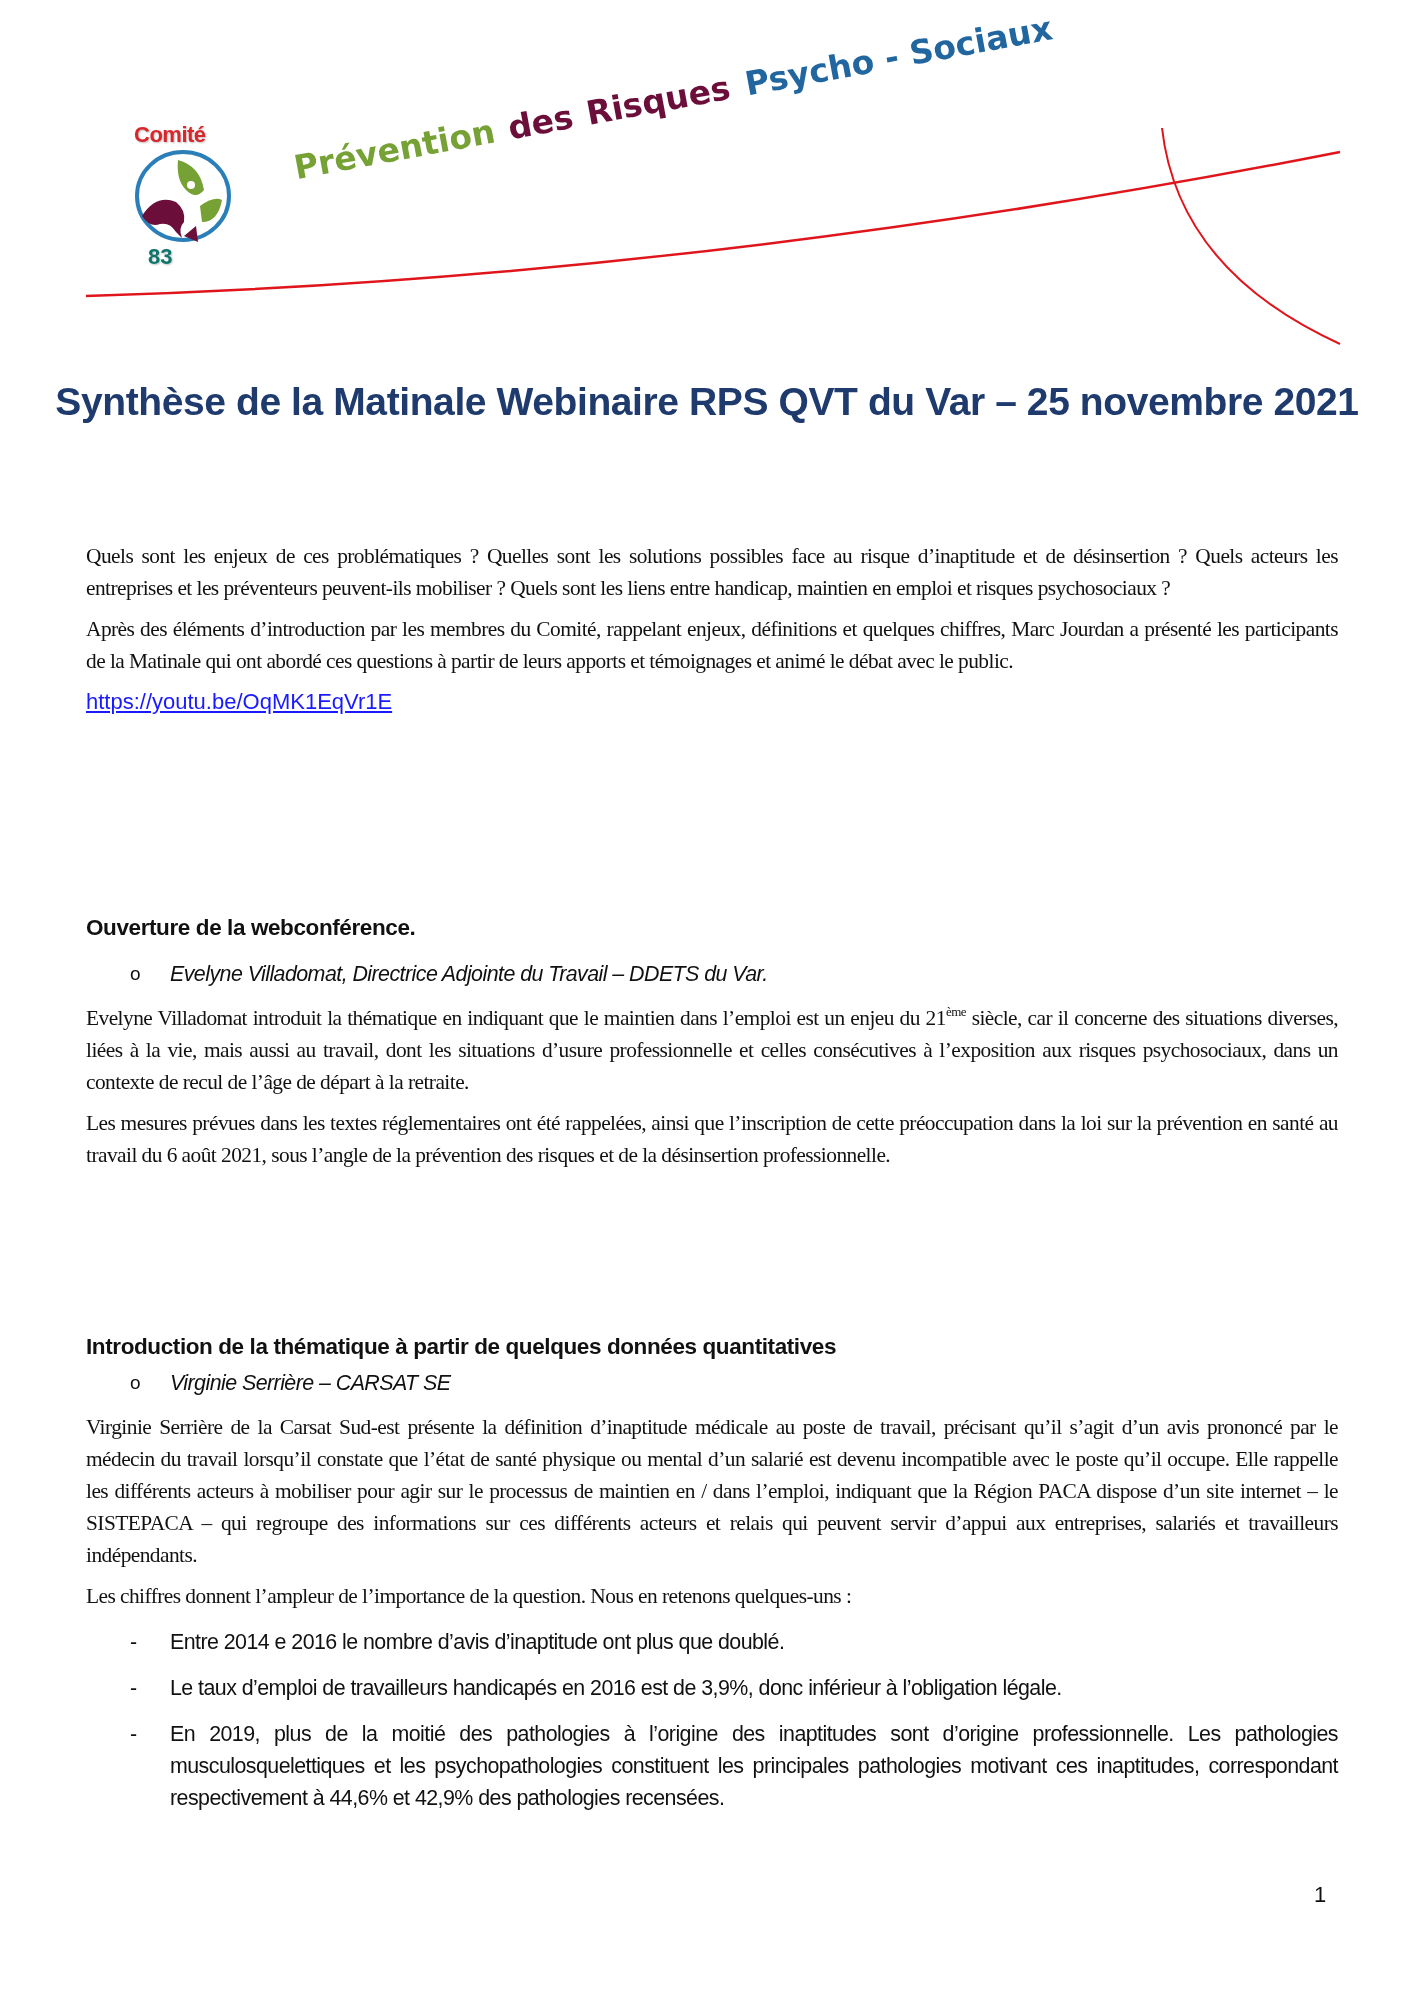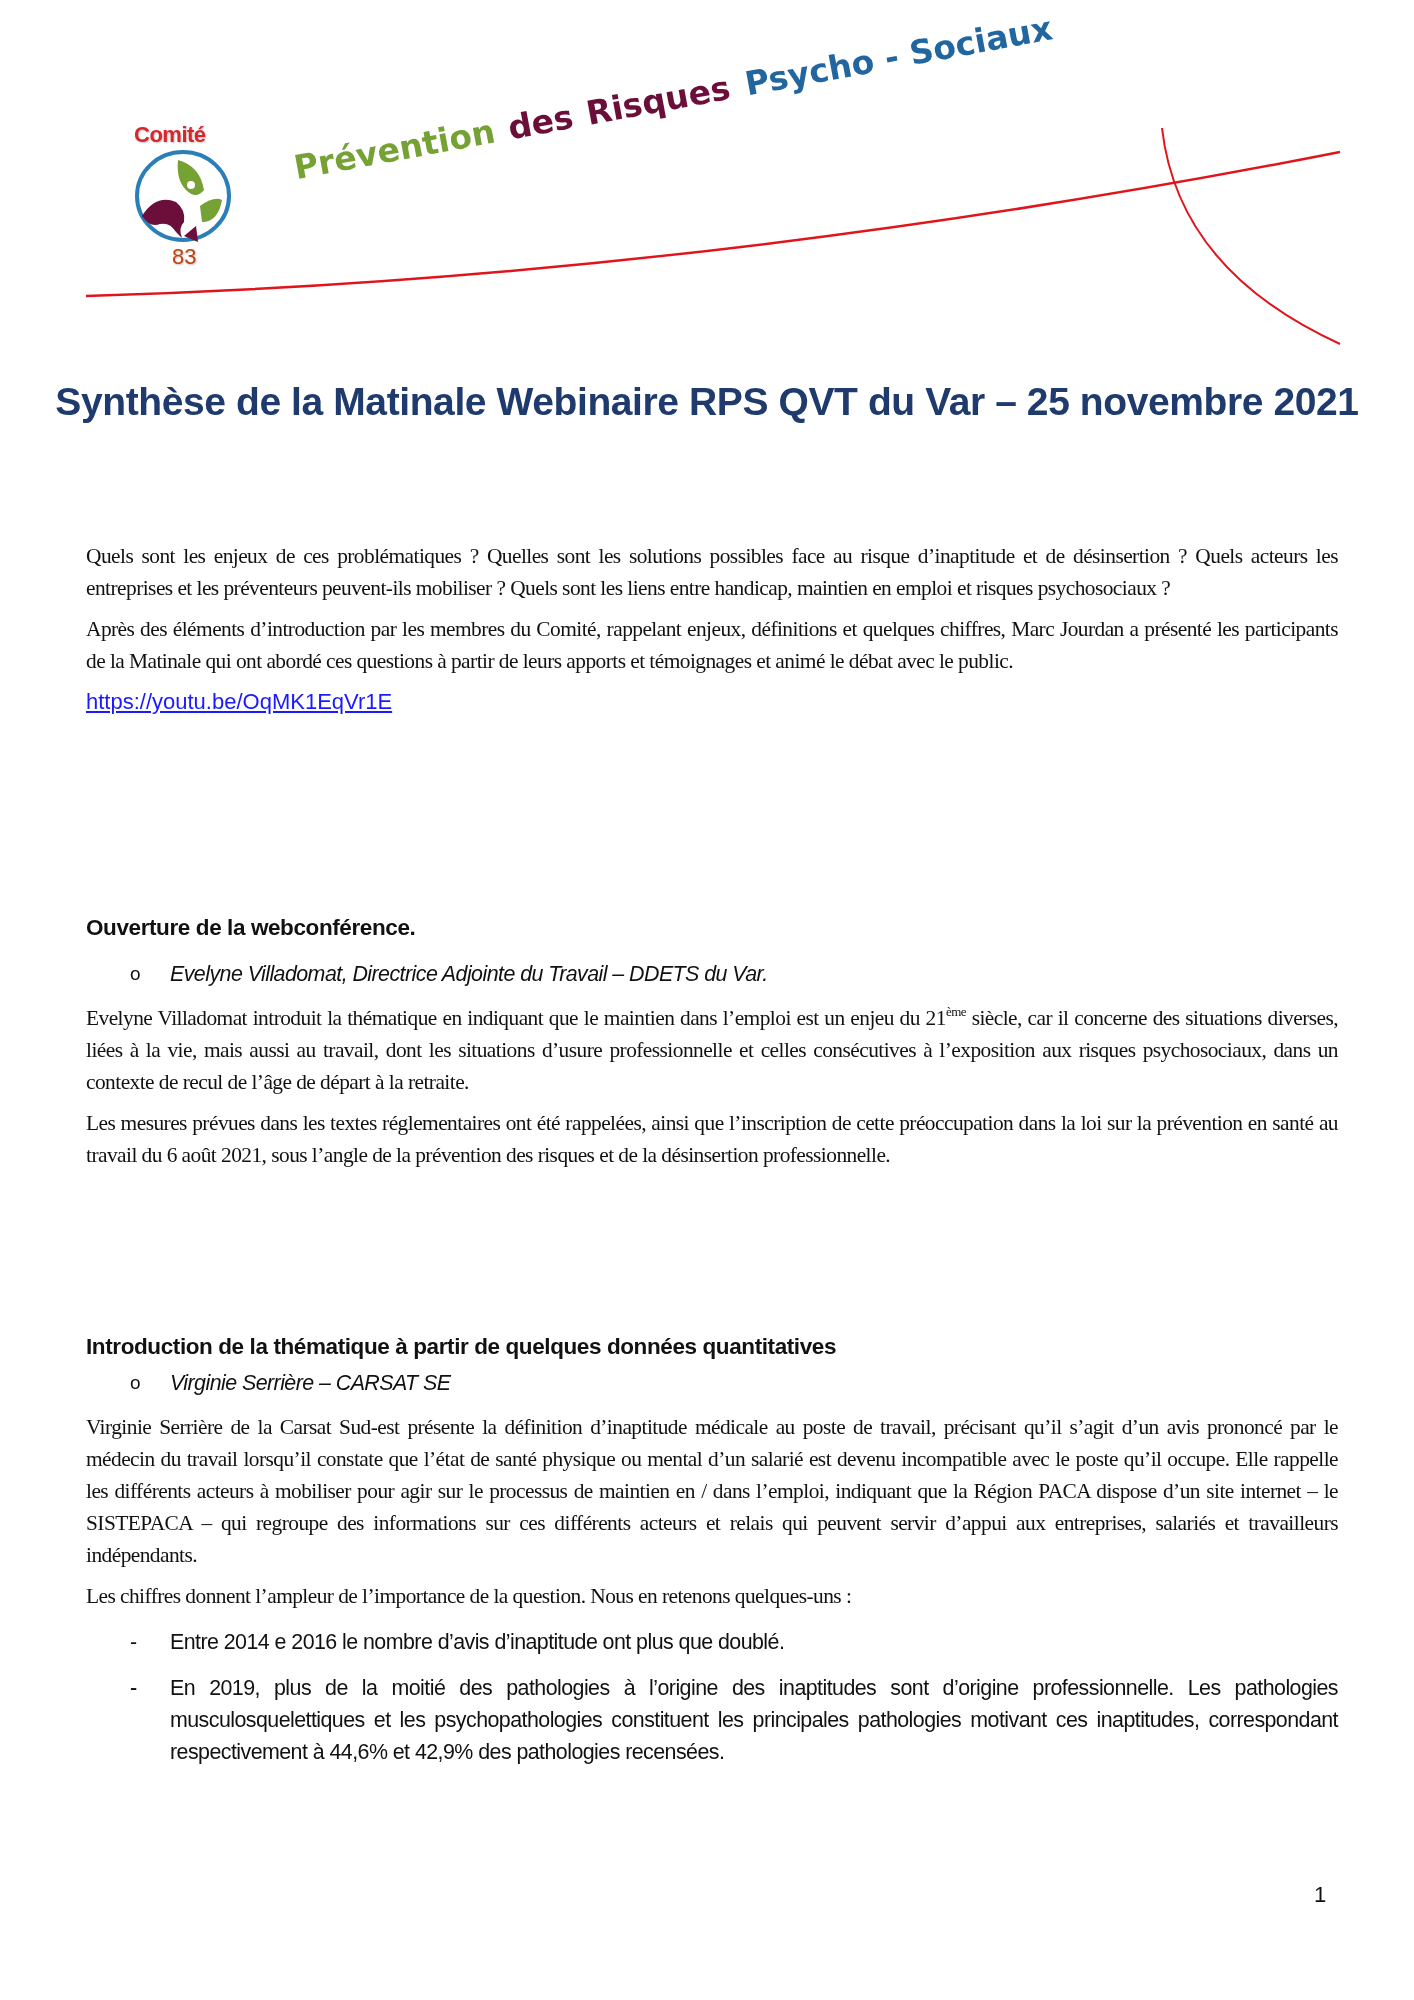--- a/index.html
+++ b/index.html
@@ -7,22 +7,22 @@
          font-family: "Liberation Sans Narrow", "Liberation Sans", sans-serif; color: #111; }
   .page { position: absolute; left: 0; top: 0; width: 1176px; height: 2000px; }
 
   
   .header { position: absolute; left: 0; top: 0; width: 1414px; height: 360px; }
   .header svg { position: absolute; left: 0; top: 0; }
   .logo { position: absolute; left: 128px; top: 122px; width: 110px; height: 150px; }
   .logo-top { position: absolute; left: 6px; top: 0; font-family: "Liberation Sans", sans-serif;
               font-weight: bold; font-size: 22px; color: #d9262b; letter-spacing: -0.5px;
               text-shadow: 1px 1px 2px rgba(0,0,0,0.25); }
-  .logo-num { position: absolute; left: 44px; top: 122px; font-family: "Liberation Sans", sans-serif;
-              font-weight: normal; font-size: 22px; color: #c2410c; text-shadow: 1px 1px 2px rgba(0,0,0,0.25); }
+  .logo-num { position: absolute; left: 20px; top: 122px; font-family: "Liberation Sans", sans-serif;
+              font-weight: bold; font-size: 22px; color: #0f766e; text-shadow: 1px 1px 2px rgba(0,0,0,0.25); }
 
   .banner { position: absolute; left: 298px; top: 148px; transform-origin: left bottom;
             transform: rotate(-10.5deg); white-space: nowrap;
             font-family: "DejaVu Sans", sans-serif; font-weight: bold; font-size: 33px; }
   .banner .w1 { color: #76a135; }
   .banner .w2 { color: #6b0f3a; margin-left: 14px; }
   .banner .w3 { color: #6b0f3a; margin-left: 14px; }
   .banner .w4 { color: #2266a0; margin-left: 16px; }
 
   
@@ -103,20 +103,21 @@
       <span>Virginie Serrière – CARSAT SE</span>
     </p>
     <p class="p">Virginie Serrière de la Carsat Sud-est présente la définition d’inaptitude médicale au poste de travail, précisant qu’il s’agit d’un avis prononcé par le médecin du travail lorsqu’il constate que l’état de santé physique ou mental d’un salarié est devenu incompatible avec le poste qu’il occupe. Elle rappelle les différents acteurs à mobiliser pour agir sur le processus de maintien en / dans l’emploi, indiquant que la Région PACA dispose d’un site internet – le SISTEPACA – qui regroupe des informations sur ces différents acteurs et relais qui peuvent servir d’appui aux entreprises, salariés et travailleurs indépendants.</p>
     <p class="p" style="margin-bottom:14px;">Les chiffres donnent l’ampleur de l’importance de la question. Nous en retenons quelques-uns :</p>
     <div class="dash-item">
       <span class="dash">-</span>
       <span>Entre 2014 e 2016 le nombre d’avis d’inaptitude ont plus que doublé.</span>
     </div>
     <div class="dash-item">
       <span class="dash">-</span>
+      <span>Le taux d’emploi de travailleurs handicapés en 2016 est de 3,9%, donc inférieur à l’obligation légale.</span>
     </div>
     <div class="dash-item">
       <span class="dash">-</span>
       <span>En 2019, plus de la moitié des pathologies à l’origine des inaptitudes sont d’origine professionnelle. Les pathologies musculosquelettiques et les psychopathologies constituent les principales pathologies motivant ces inaptitudes, correspondant respectivement à 44,6% et 42,9% des pathologies recensées.</span>
     </div>
   </div>
 
   <div class="page-number">1</div>
 </div>
 

